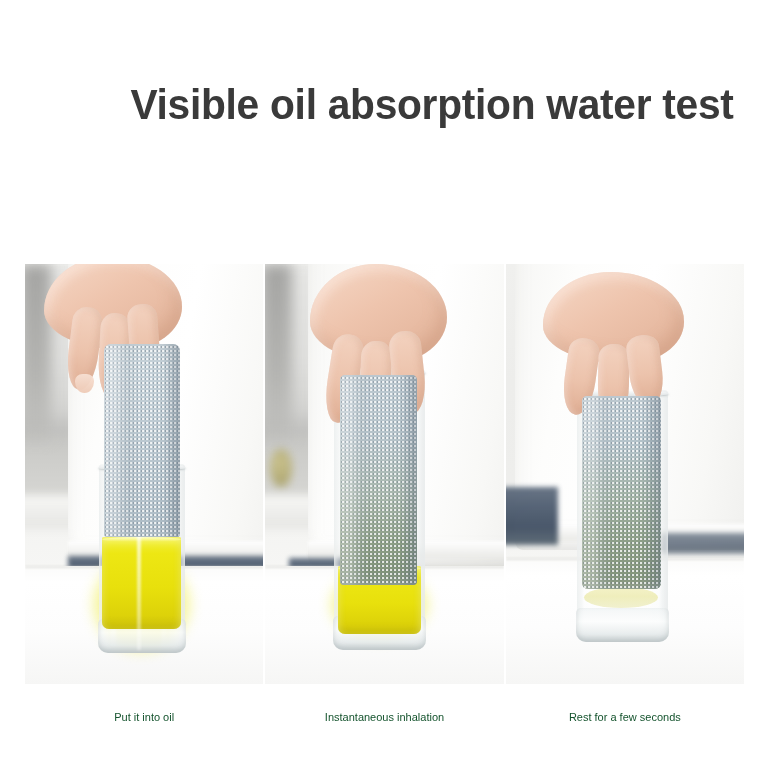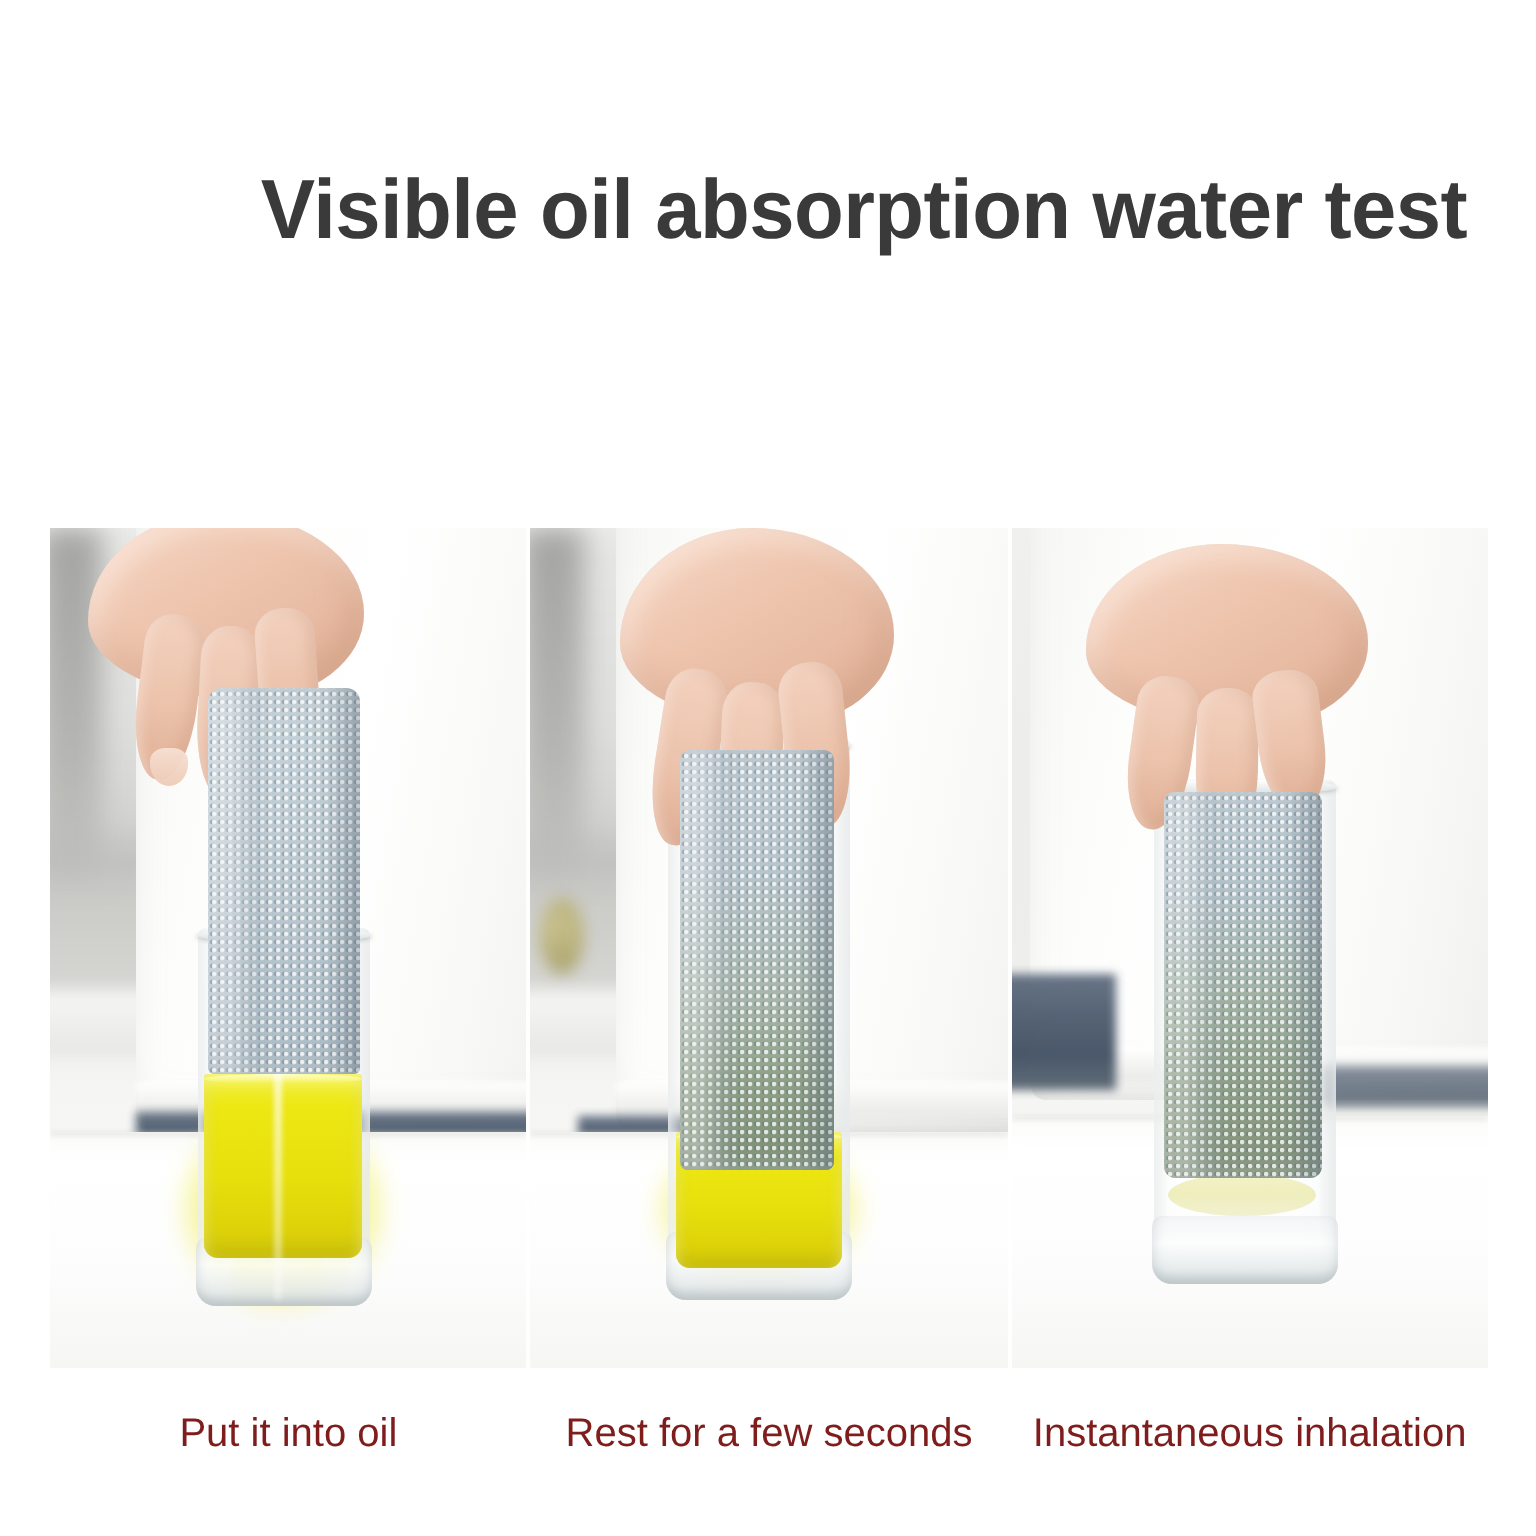--- a/index.html
+++ b/index.html
@@ -340,23 +340,23 @@
     position: absolute;
     top: 708px;
     left: 25px;
     width: 719px;
     display: flex;
     gap: 2px;
   }
   .caption {
     width: 239px;
     text-align: center;
-    font-size: 20px;
+    font-size: 11px;
     line-height: 18px;
-    color: #7f1d1d;
+    color: #14532d;
   }
 </style>
 </head>
 <body>
 
 <div class="header">
   <h1 class="title">Visible oil absorption water test</h1>
 </div>
 
 <div class="panels">
@@ -472,15 +472,15 @@
                 background:linear-gradient(180deg,#bfccd4 0%,#b3c2c9 26%,#a2b3a6 52%,#8d9f87 76%,#839479 100%);">
       <div class="cloth-tex"></div>
       <div class="cloth-fold" style="left:9%;"></div>
       <div class="cloth-shadow-r"></div>
     </div>
   </div>
 </div>
 
 <div class="captions">
   <div class="caption">Put it into oil</div>
+  <div class="caption">Instantaneous inhalation</div>
   <div class="caption">Rest for a few seconds</div>
-  <div class="caption">Instantaneous inhalation</div>
 </div>
 
 </body></html>

